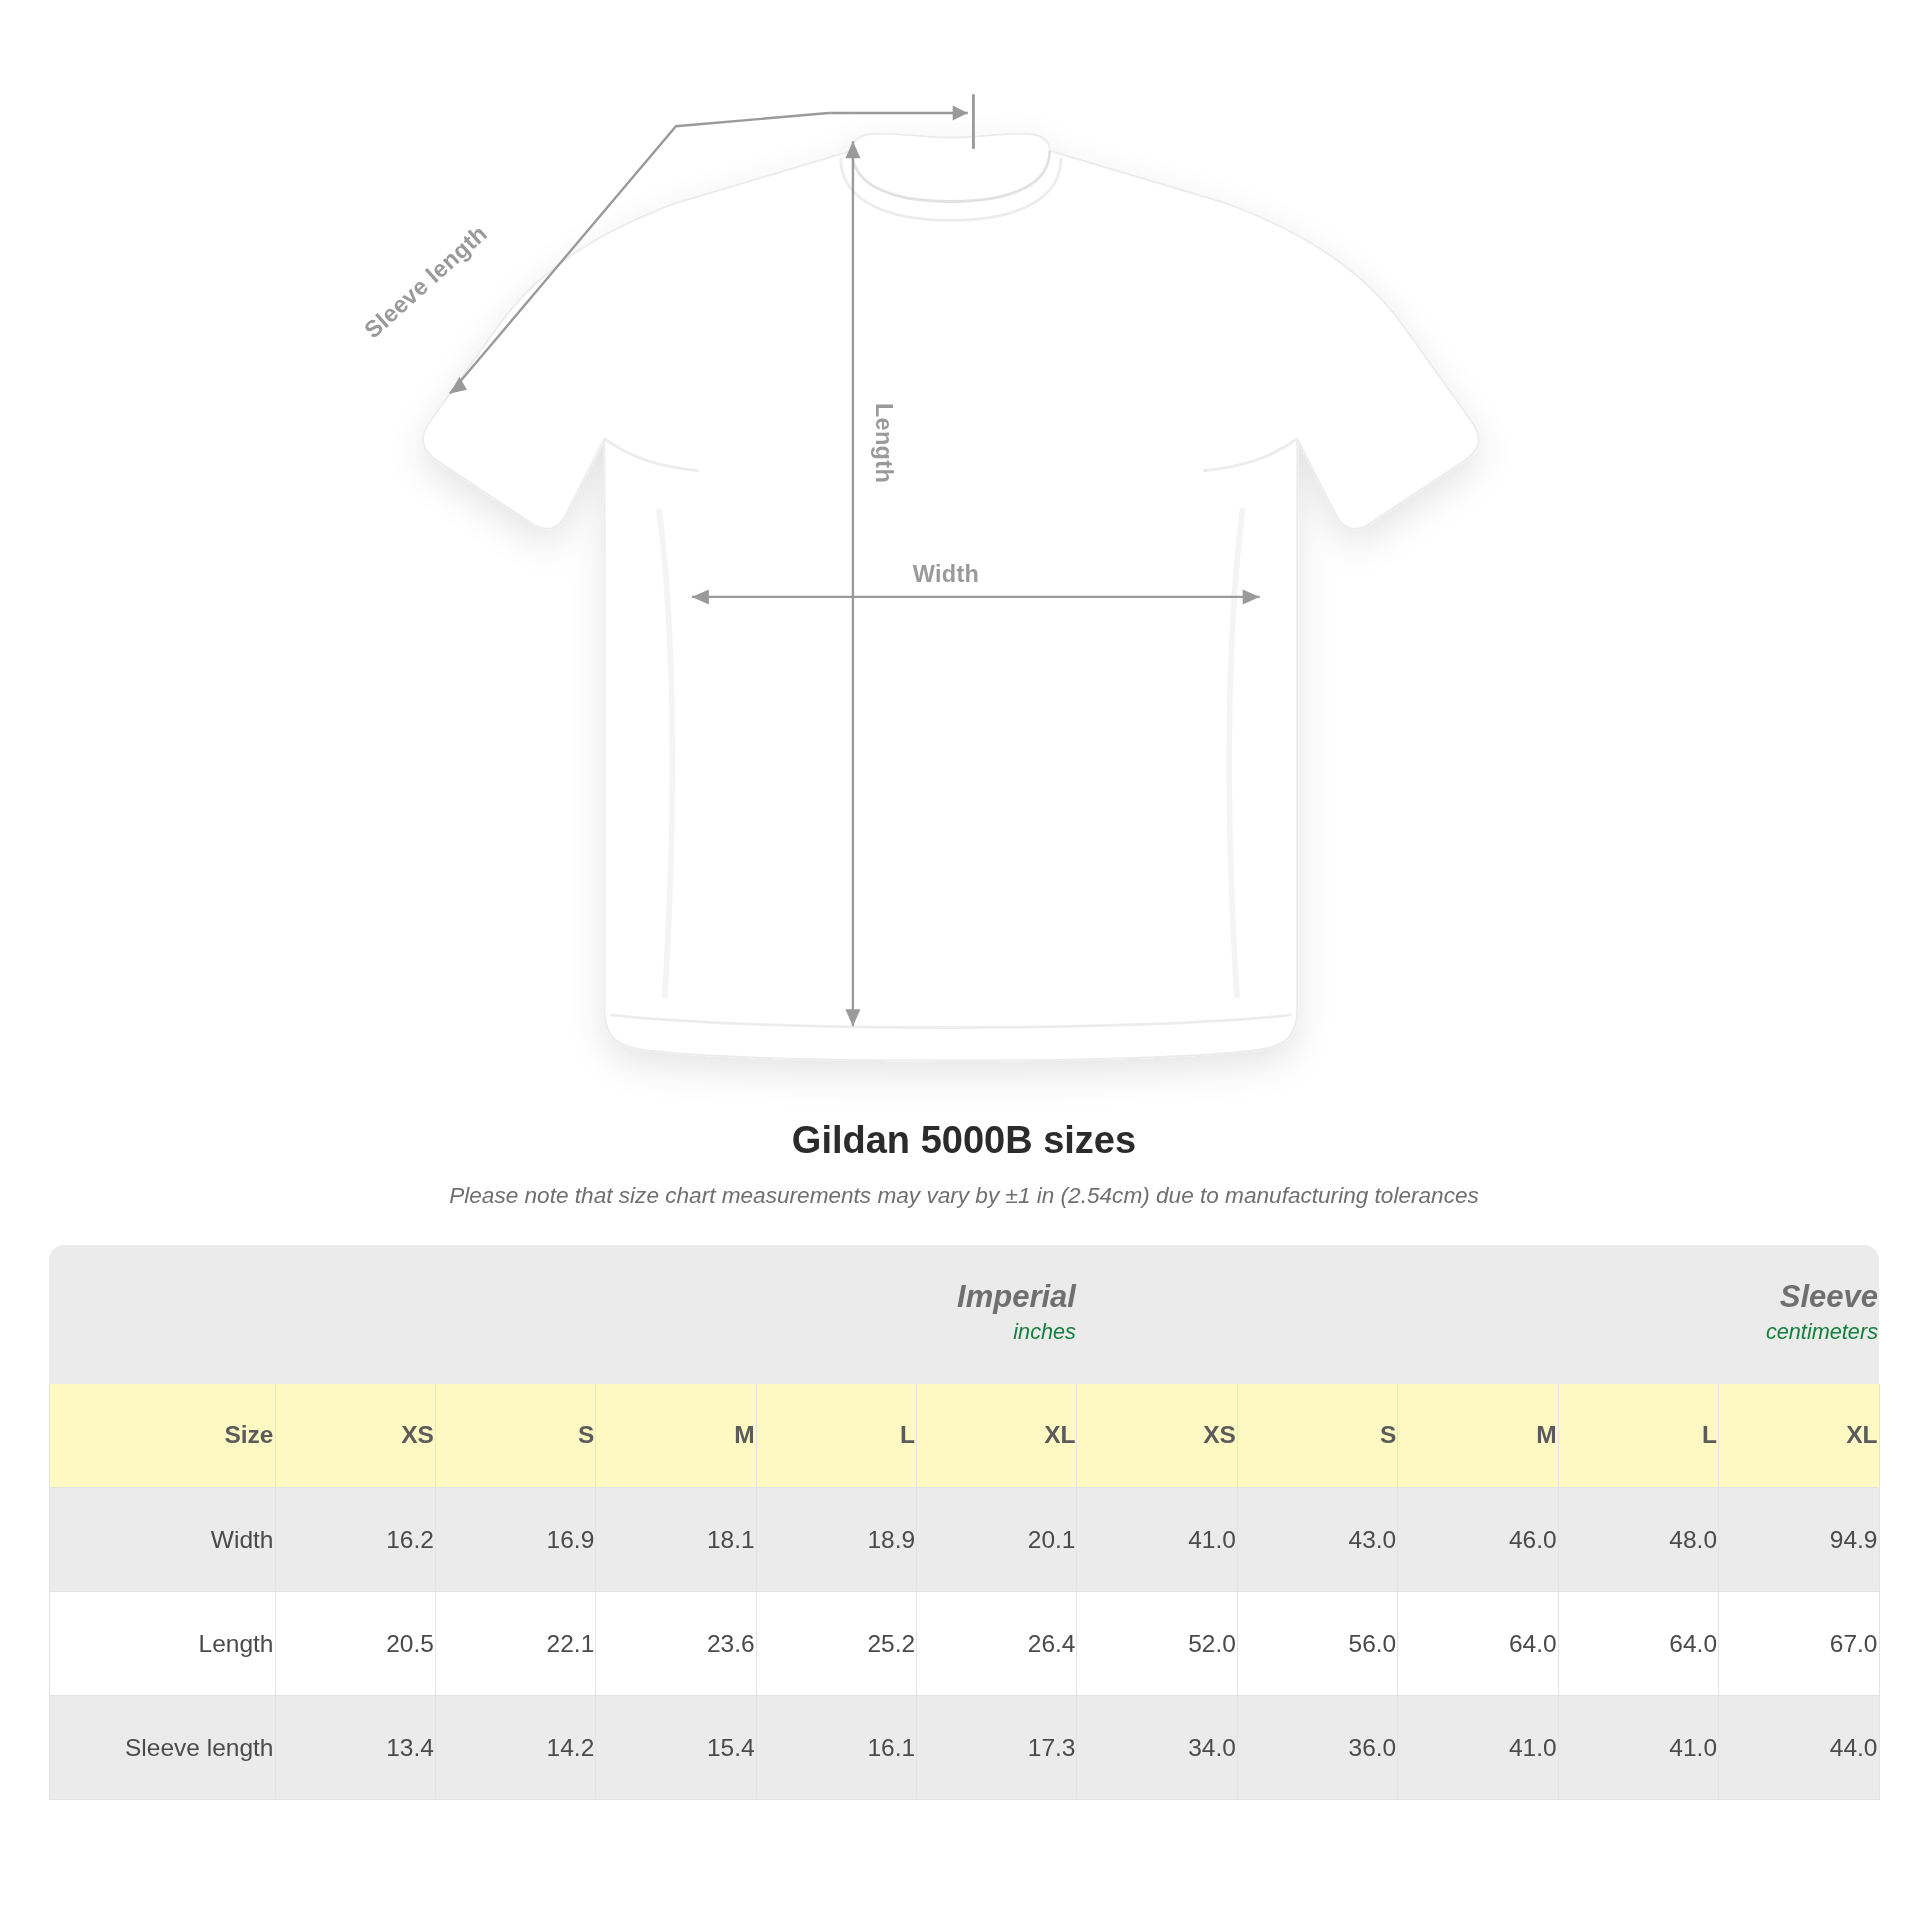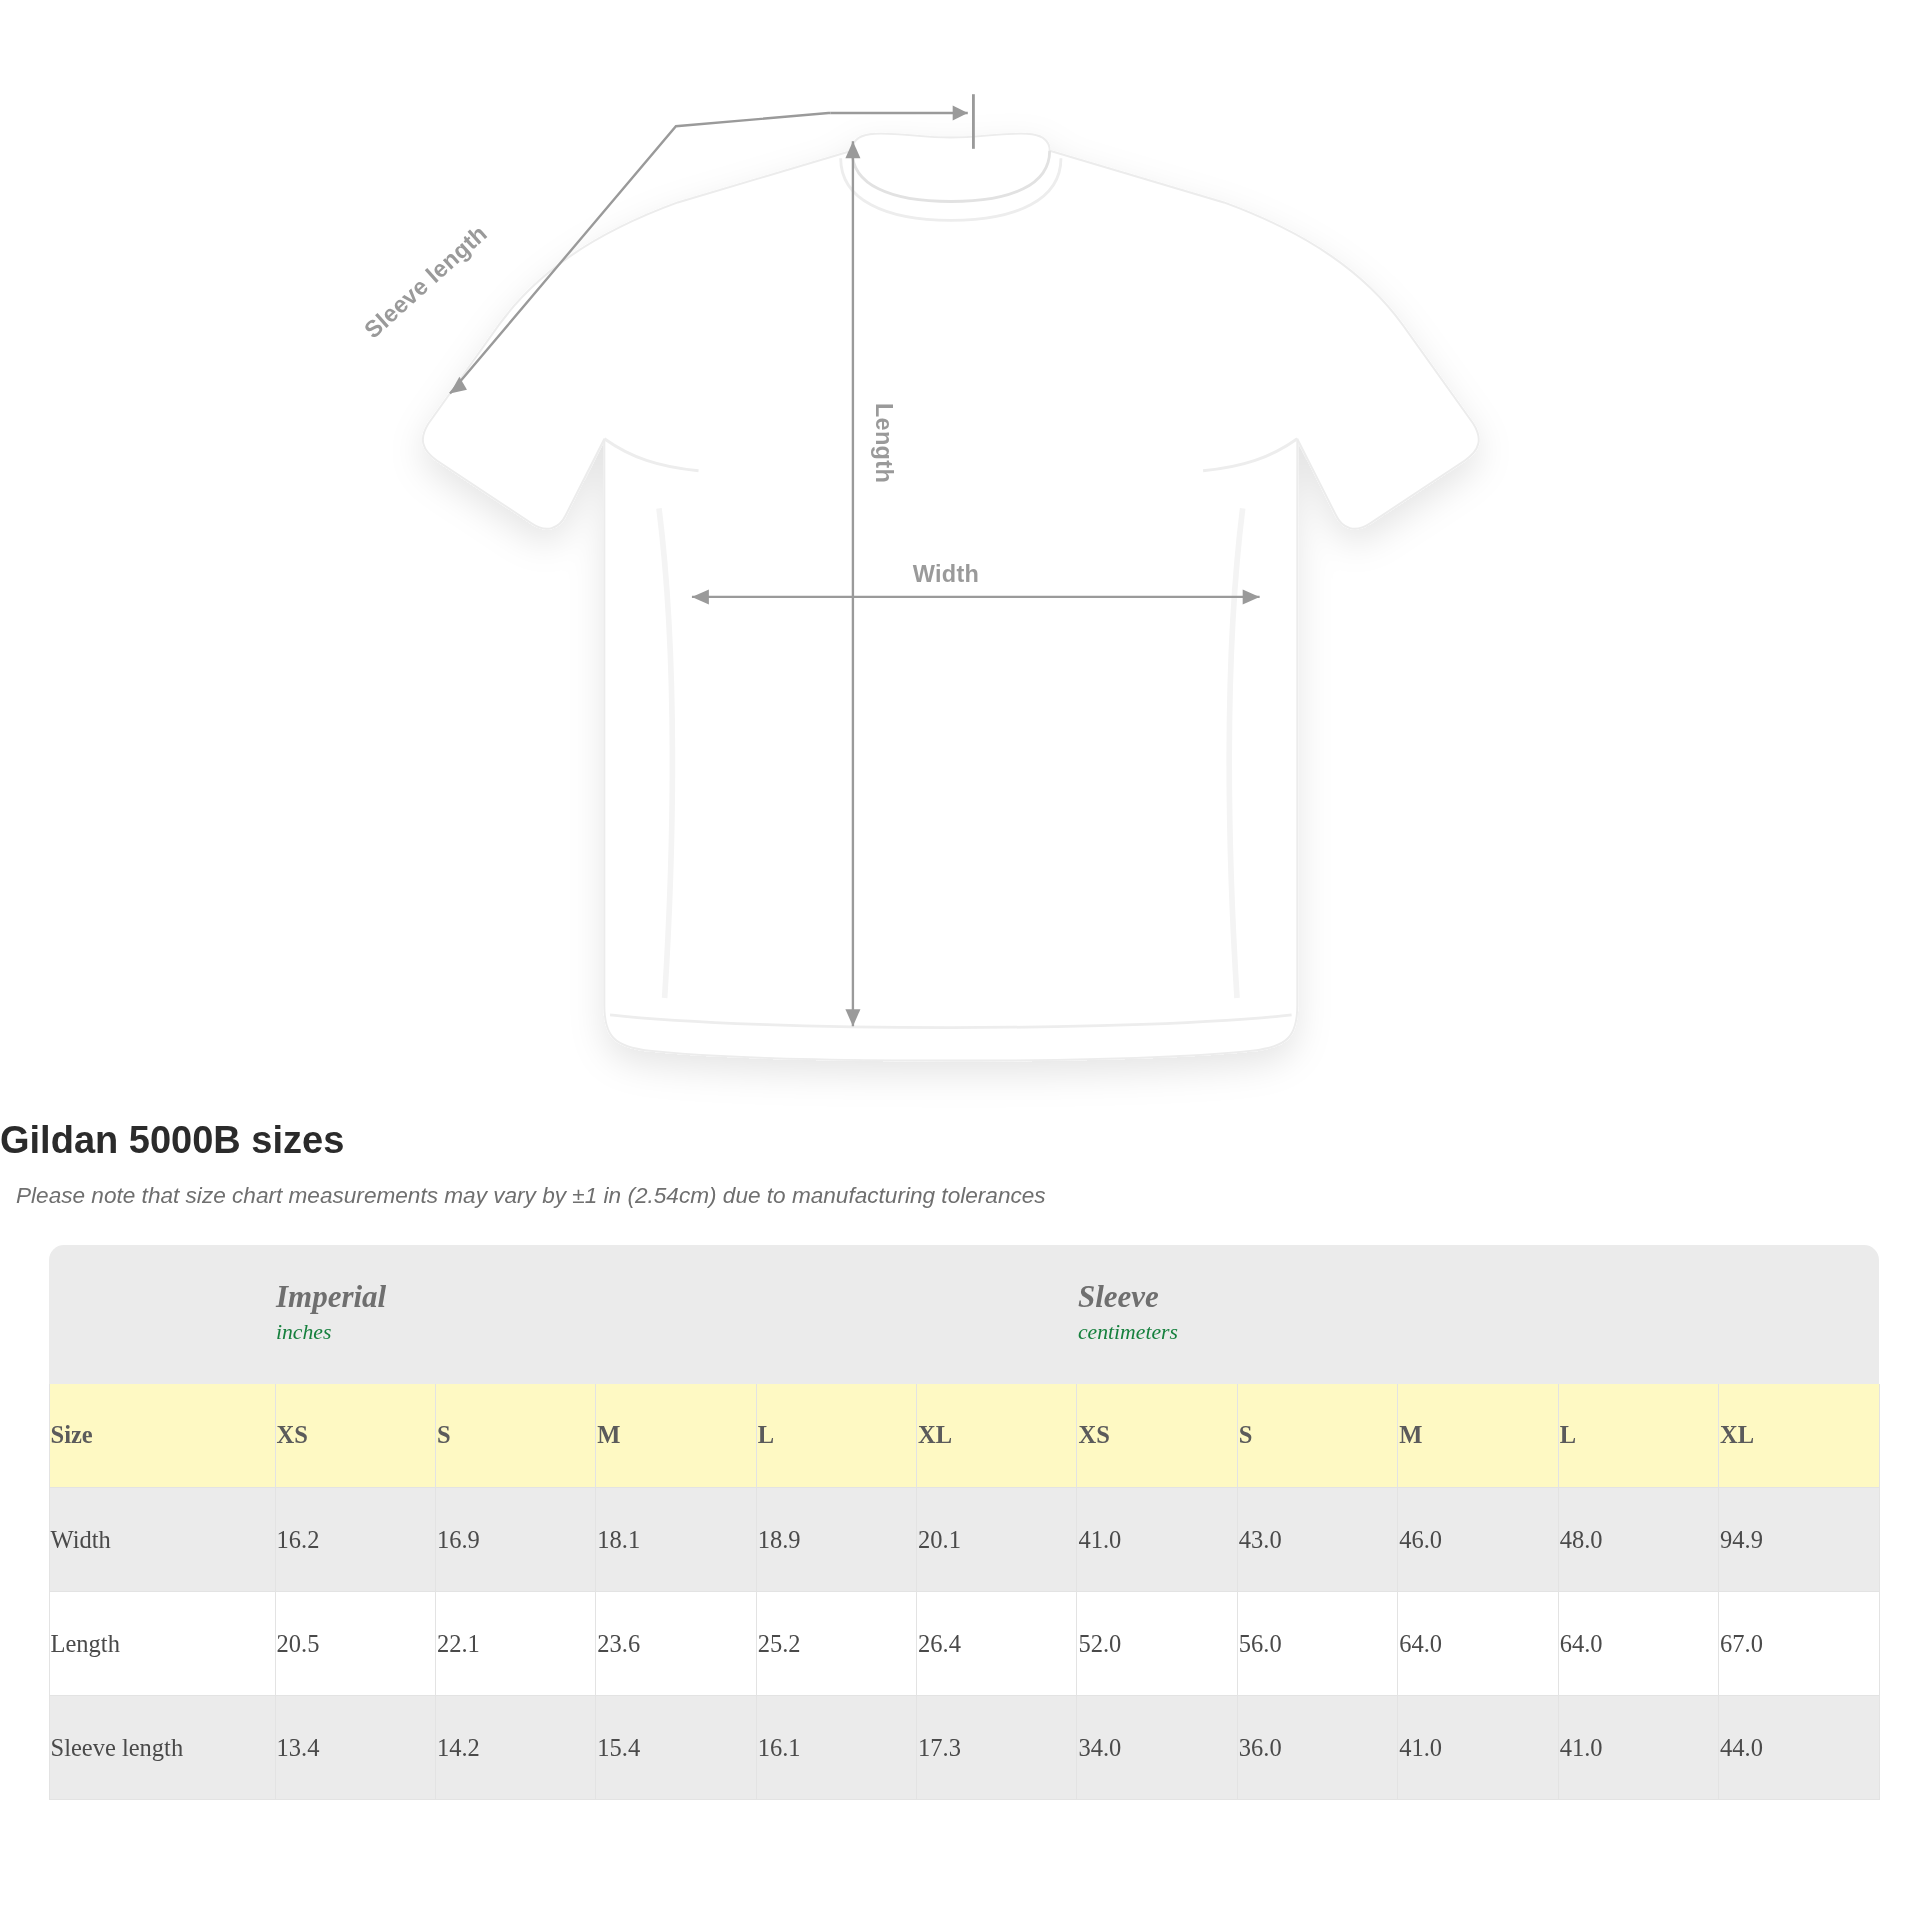--- a/index.html
+++ b/index.html
@@ -40,21 +40,21 @@
     transform: translate(-50%, -50%) rotate(90deg);
   }
   .dim-label.width {
     left: 946px; top: 574px;
     transform: translate(-50%, -50%);
   }
 
   
   .title-block {
     width: 1928px;
-    text-align: left;
+    text-align: center;
     margin-top: 7.5px;
   }
   .chart-title {
     font-size: 38px;
     font-weight: bold;
     color: #2b2b2b;
     margin: 0 0 21px 0;
   }
   .chart-note {
     font-size: 22.6px;
@@ -68,27 +68,26 @@
     margin: 36px auto 0 auto;
     width: 1831px;
   }
   table.size-table {
     width: 100%;
     border-collapse: collapse;
     table-layout: fixed;
   }
   table.size-table td, table.size-table th {
     border: 0.9px solid #e3e3e3;
-    text-align: left;
+    text-align: right;
     vertical-align: middle;
     font-size: 24.5px;
     color: #4a4a4a;
     font-weight: normal;
     height: 104px;
-    font-family: Liberation Serif, serif;
   }
   
   tr.unit-row td {
     background: #ebebeb;
     border: none;
     height: 139px;
     padding-bottom: 3.8px;
   }
   tr.unit-row td.blank { background: #ebebeb; }
   .unit-title {

